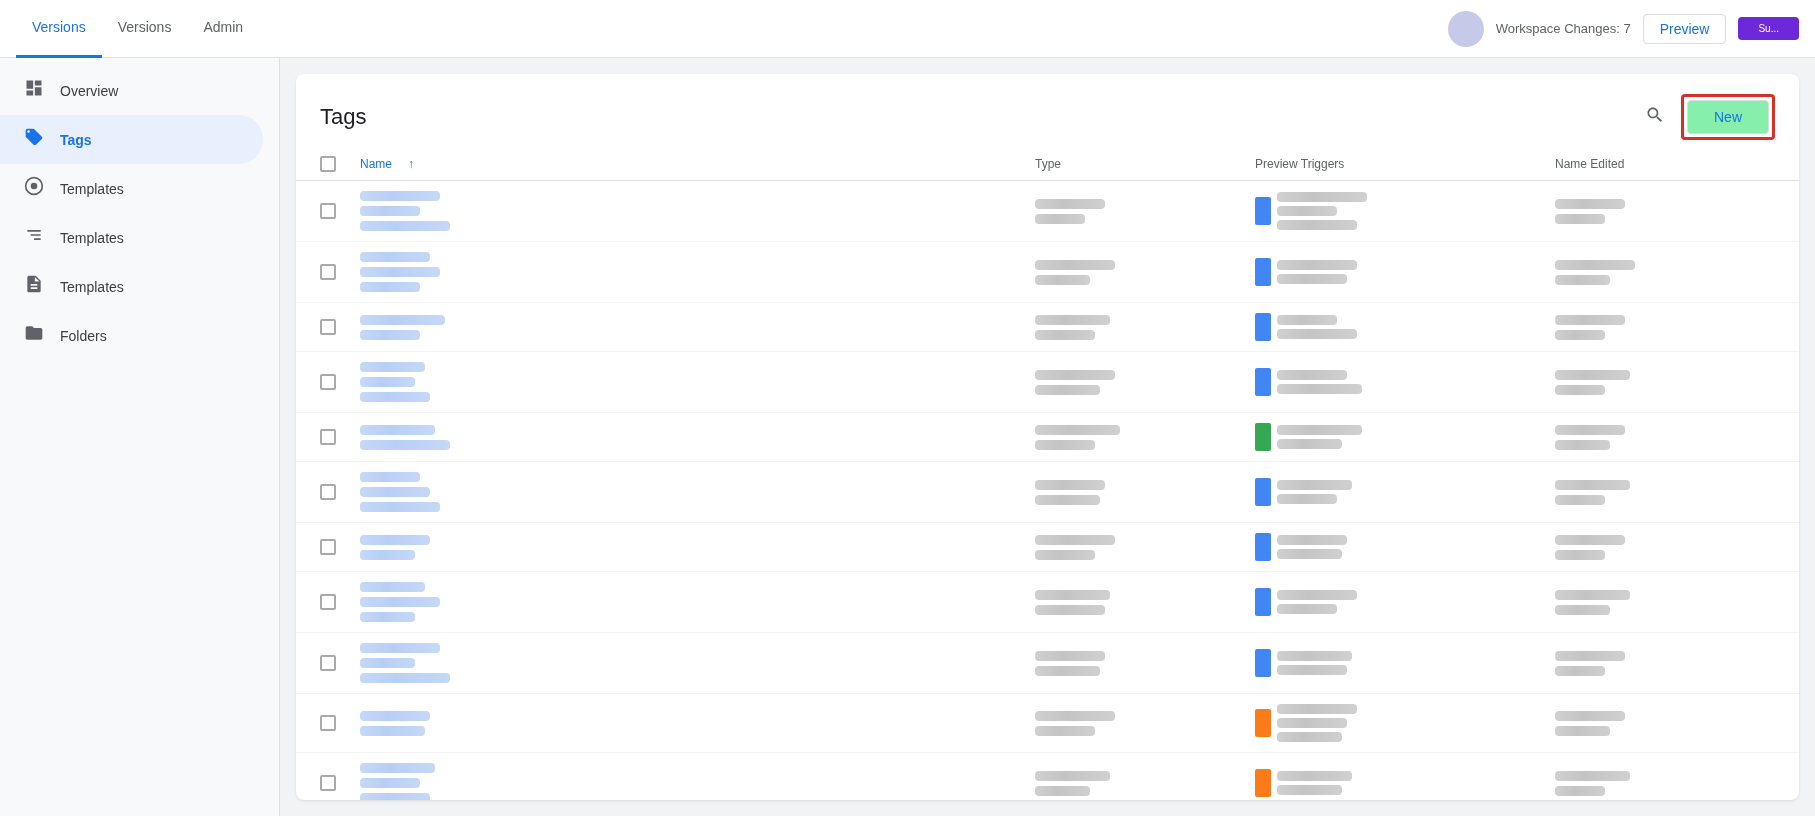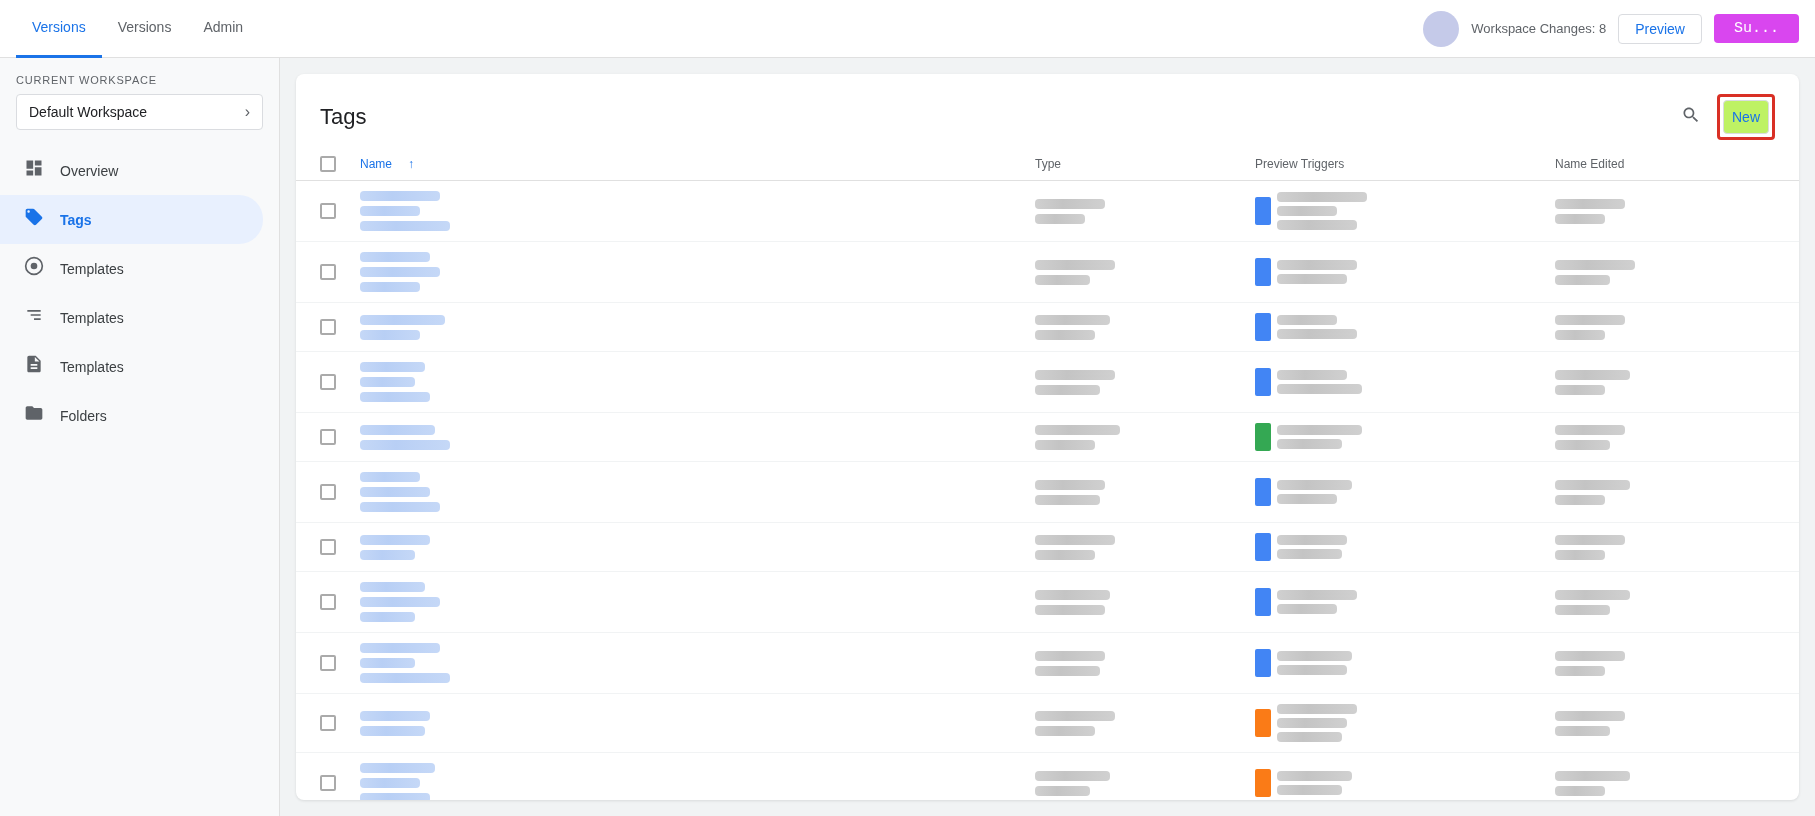--- a/index.html
+++ b/index.html
@@ -44,29 +44,28 @@
       font-size: 14px;
       color: #1a73e8;
       background: #fff;
       border: 1px solid #dadce0;
       border-radius: 4px;
       padding: 6px 16px;
       cursor: pointer;
       font-weight: 500;
     }
     .btn-submit {
-      font-size: 15px;
+      font-size: 10px;
       color: #fff;
-      background: #d946ef;
+      background: #6d28d9;
       border: none;
       border-radius: 4px;
       padding: 6px 20px;
       cursor: pointer;
       font-weight: 500;
-      font-family: Liberation Mono, monospace;
     }
     .btn-account {
       width: 36px;
       height: 36px;
       border-radius: 50%;
       background: #c5cae9;
       border: none;
       cursor: pointer;
     }
 
@@ -189,24 +188,24 @@
     .red-highlight {
       position: absolute;
       top: 0; left: 0; right: 0; bottom: 0;
       border: 3px solid #d93025;
       border-radius: 4px;
       pointer-events: none;
     }
     .btn-new {
       font-size: 14px;
       color: #1a73e8;
-      background: #bef264;
+      background: #86efac;
       border: 1px solid #dadce0;
       border-radius: 4px;
-      padding: 8px 8px;
+      padding: 8px 26px;
       cursor: pointer;
       font-weight: 500;
       text-align: center;
     }
 
     
     .table-area {
       flex: 1;
       overflow-y: auto;
       padding: 8px 0;
@@ -286,36 +285,29 @@
   </style>
 </head>
 <body>
 
 <div class="top-nav">
   <div class="nav-tab active">Versions</div>
   <div class="nav-tab">Versions</div>
   <div class="nav-tab">Admin</div>
   <div class="nav-right">
     <button class="btn-account"></button>
-    <span class="workspace-changes">Workspace Changes: 8</span>
+    <span class="workspace-changes">Workspace Changes: 7</span>
     <button class="btn-preview">Preview</button>
     <button class="btn-submit">Su...</button>
   </div>
 </div>
 
 <div class="layout">
 
   <div class="sidebar">
-    <div class="workspace-header">
-      <div class="current-workspace-label">CURRENT WORKSPACE</div>
-      <div class="workspace-selector">
-        <span class="workspace-name">Default Workspace</span>
-        <span class="chevron-icon">›</span>
-      </div>
-    </div>
     <nav class="sidebar-nav">
       <div class="sidebar-item">
         <span class="sidebar-icon">
           <svg width="20" height="20" viewBox="0 0 24 24" fill="currentColor">
               <path d="M3 13h8V3H3v10zm0 8h8v-6H3v6zm10 0h8V11h-8v10zm0-18v6h8V3h-8z"></path>
             </svg>
         </span>
         <span>Overview</span>
       </div>
       <div class="sidebar-item active">

